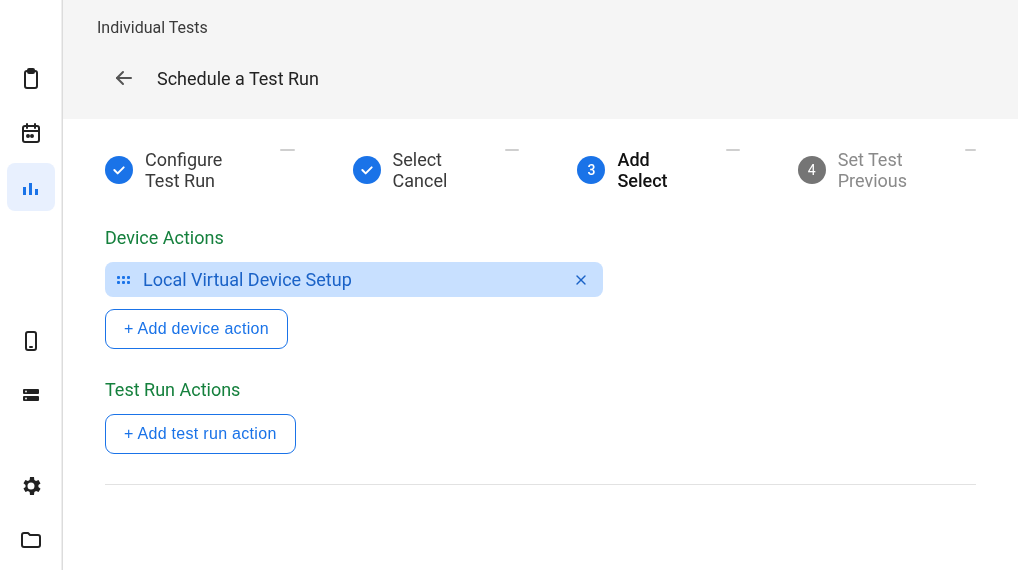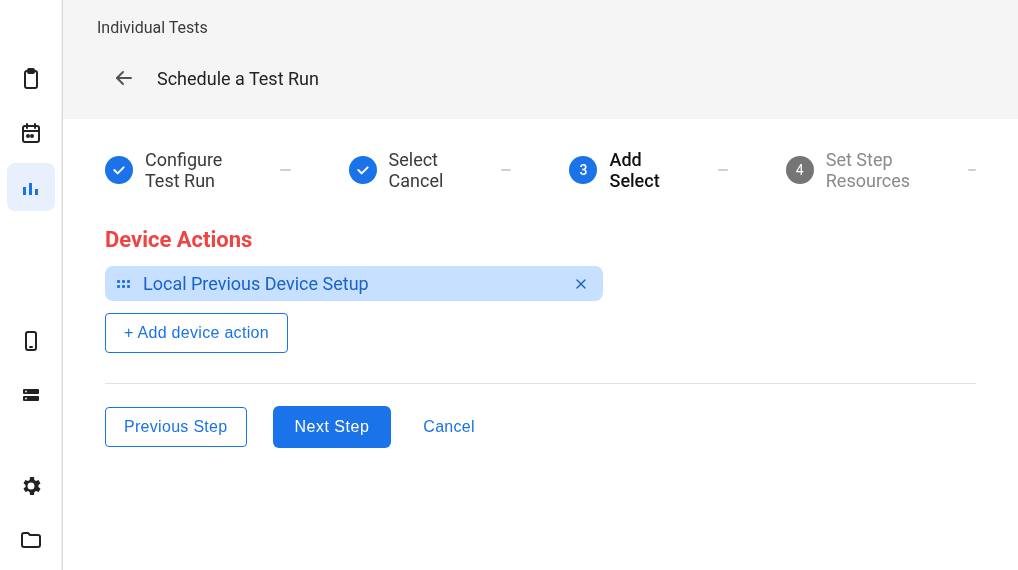--- a/index.html
+++ b/index.html
@@ -56,42 +56,42 @@
   .back-btn {
     width: 30px; height: 30px; display: flex; align-items: center; justify-content: center;
     cursor: pointer; color: #555;
   }
   .back-btn svg { width: 24px; height: 24px; }
   .page-title { font-size: 18px; font-weight: 400; color: #222; }
   .content {
     background: #fff; flex: 1; padding: 0 42px 30px 42px; overflow: auto;
   }
   .stepper {
-    display: flex; align-items: center; margin-top: 30px; margin-bottom: 36px; gap: 44px;
+    display: flex; margin-top: 30px; margin-bottom: 36px; gap: 44px;
   }
   .step { display: flex; align-items: center; }
   .step-circle {
     width: 28px; height: 28px; border-radius: 50%;
     display: flex; align-items: center; justify-content: center;
     font-size: 14px; color: #fff; flex: none;
   }
   .step-circle.done { background: #1a73e8; }
   .step-circle.current { background: #1a73e8; font-weight: 500; }
   .step-circle.future { background: #757575; }
   .step-circle svg { width: 16px; height: 16px; stroke: #fff; }
   .step-label { margin-left: 12px; font-size: 18px; }
   .step-label.done { color: #3a3a3a; }
   .step-label.current { color: #111; font-weight: 500; }
   .step-label.future { color: #8a8a8a; }
   .step-line {
     height: 2px; width: 36px; background: #cfcfcf; margin: 0 14px;
     border-radius: 2px;
   }
   .step-line.tail { width: 28px; margin-right: 0; }
-  .section-title { font-size: 22px; color: #ef4444; margin: 0 0 14px 0; font-weight: 700;}
+  .section-title { font-size: 18px; color: #15803d; margin: 0 0 14px 0; font-weight: 400;}
   .chip {
     display: inline-flex; align-items: center;
     background: #c8e0ff;
     color: #1a62c7;
     border-radius: 8px;
     padding: 7px 12px 7px 10px;
     font-size: 18px;
     min-width: 498px;
     justify-content: flex-start;
     position: relative;
@@ -101,21 +101,21 @@
   .chip-text { flex: 1; }
   .chip-close {
     color: #1a62c7; cursor: pointer;
     width: 20px; height: 20px; display:flex; align-items:center; justify-content:center;
     margin-left: auto;
   }
   .chip-close svg { width: 16px; height: 16px; }
   .outline-btn {
     display: inline-flex; align-items: center;
     border: 1px solid #1a73e8; color: #1a73e8;
-    background: #fff; border-radius: 4px;
+    background: #fff; border-radius: 9px;
     padding: 10px 18px; font-size: 16px; letter-spacing: 0.3px;
     cursor: pointer;
   }
   .block { margin-bottom: 30px; }
   .hr { height:1px; background:#e2e2e2; margin: 8px 0 22px 0; }
   .footer-row { display: flex; align-items: center; gap: 26px; }
   .primary-btn {
     background: #1a73e8; color: #fff; border: none; border-radius: 6px;
     padding: 12px 22px; font-size: 16px; letter-spacing: 0.5px; cursor: pointer;
   }
@@ -221,51 +221,50 @@
         <div class="step-line"></div>
 
         <div class="step">
           <div class="step-circle current">3</div>
           <div class="step-label current">Add Select</div>
         </div>
         <div class="step-line"></div>
 
         <div class="step">
           <div class="step-circle future">4</div>
-          <div class="step-label future">Set Step Resources</div>
+          <div class="step-label future">Set Test Previous</div>
         </div>
         <div class="step-line tail"></div>
       </div>
 
       <div class="block">
         <h3 class="section-title">Device Actions</h3>
         <div class="chip">
           <span class="drag-icon">
             <span></span>
               <span></span>
               <span></span>
               <span></span>
               <span></span>
               <span></span>
           </span>
-          <span class="chip-text">Local Previous Device Setup</span>
+          <span class="chip-text">Local Virtual Device Setup</span>
           <span class="chip-close">
             <svg viewBox="0 0 24 24" fill="none" stroke="currentColor" stroke-width="2" stroke-linecap="round">
                 <line x1="6" y1="6" x2="18" y2="18"></line>
                 <line x1="18" y1="6" x2="6" y2="18"></line>
               </svg>
           </span>
         </div>
         <div style="height:12px"></div>
         <button class="outline-btn">+ Add device action</button>
       </div>
 
+      <div class="block">
+        <h3 class="section-title">Test Run Actions</h3>
+        <button class="outline-btn">+ Add test run action</button>
+      </div>
 
       <div class="hr"></div>
 
-      <div class="footer-row">
-        <button class="outline-btn">Previous Step</button>
-        <button class="primary-btn">Next Step</button>
-        <button class="text-btn">Cancel</button>
-      </div>
     </div>
   </div>
 </div>
 
 </body></html>

